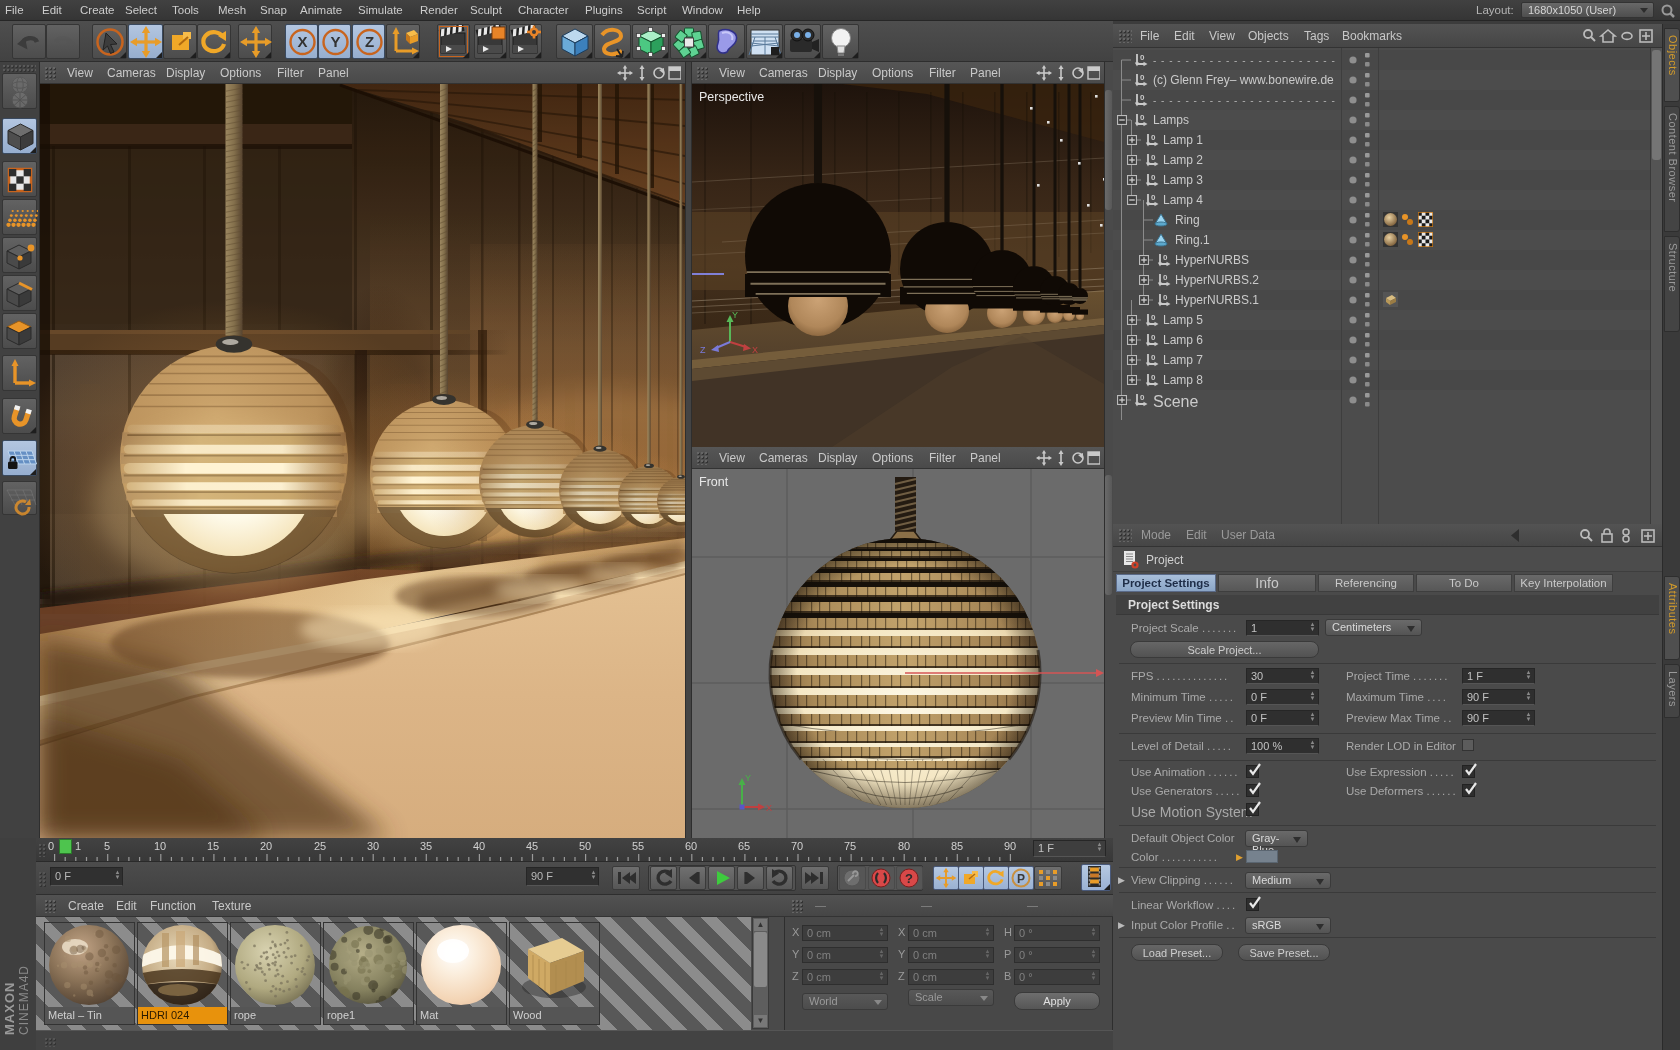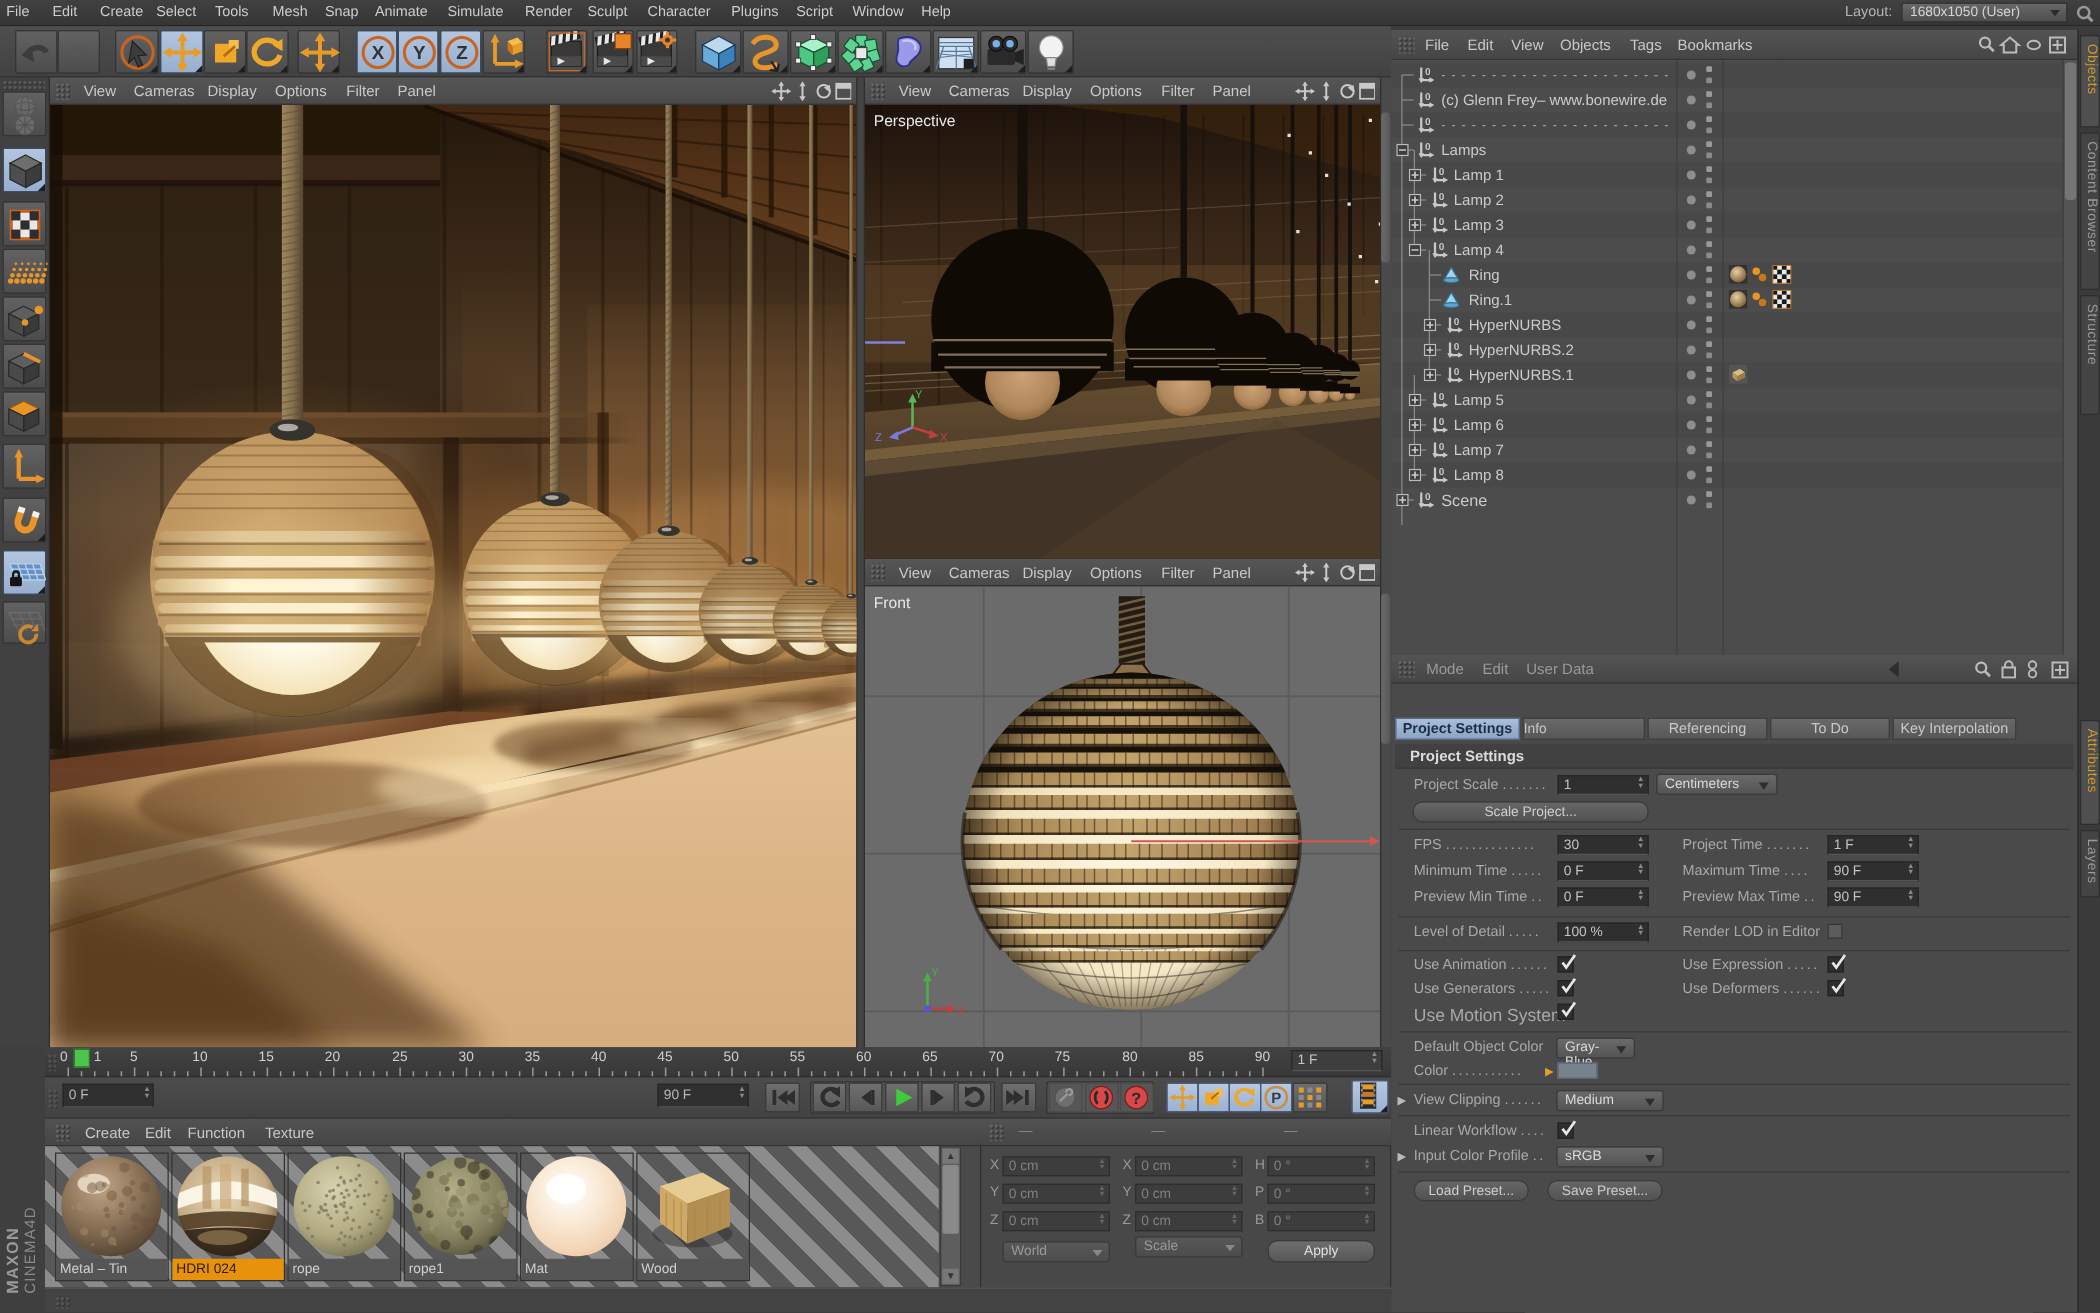--- a/index.html
+++ b/index.html
@@ -2730,21 +2730,21 @@
           <rect x="0.5" y="0.5" width="8" height="8" fill="#3e3e3e" stroke="#bbb"></rect>
           <line x1="2" y1="4.5" x2="7" y2="4.5" stroke="#ccc" stroke-width="1.2"></line>
           <line x1="4.5" y1="2" x2="4.5" y2="7" stroke="#ccc" stroke-width="1.2"></line>
         </svg>
         <svg class="abs" style="left:19px;top:344px" width="16" height="16" viewBox="0 0 16 16">
           <path d="M5 2 V12 H13" fill="none" stroke="#c9c9c9" stroke-width="1.8"></path>
           <path d="M5 14.5 L2.8 10.5 L7.2 10.5Z" fill="#c9c9c9"></path>
           <path d="M15.5 12 L11.5 9.8 L11.5 14.2Z" fill="#c9c9c9"></path>
           <text x="8" y="8" font-size="8" fill="#c9c9c9" font-weight="bold">0</text>
         </svg>
-        <span class="abs" style="left:40px;top:345px;color:#cbcbcb;font-size:13px;white-space:nowrap">Scene</span>
+        <span class="abs" style="left:40px;top:345px;color:#cbcbcb;font-size:16px;white-space:nowrap">Scene</span>
         <svg class="abs" style="left:234px;top:342px" width="30" height="20">
           <circle cx="6" cy="10" r="3.6" fill="#8e8e8e"></circle>
           <rect x="18" y="3" width="4.6" height="4.6" rx="1" fill="#9a9a9a"></rect>
           <rect x="18" y="12" width="4.6" height="4.6" rx="1" fill="#8a8a8a"></rect>
         </svg>
       </div>
     </div>
     <div class="abs" style="left:1113px;top:524px;width:549px;height:526px;background:#4a4a4a">
       <div class="abs" style="left:0;top:0;width:549px;height:23px;background:linear-gradient(#535353,#464646);border-bottom:1px solid #333">
         <div class="abs" style="left:5px;top:4px;width:14px;height:14px;background-image:radial-gradient(circle at 2px 2px,#666 1px,transparent 1.3px),radial-gradient(circle at 2px 2px,#333 1px,transparent 1.3px);background-size:4px 4px;background-position:0 0,1px 1px"></div>
@@ -2765,23 +2765,37 @@
             <circle cx="5" cy="4" r="3"></circle>
             <circle cx="5" cy="11" r="3"></circle>
           </g>
           <g transform="translate(132 0)">
             <rect x="1" y="2" width="12" height="12" fill="none" stroke="#bbb" stroke-width="1.6"></rect>
             <line x1="7" y1="4" x2="7" y2="12" stroke="#bbb" stroke-width="1.6"></line>
             <line x1="3" y1="8" x2="11" y2="8" stroke="#bbb" stroke-width="1.6"></line>
           </g>
         </svg>
       </div>
+      <div class="abs" style="left:0;top:23px;width:549px;height:25px;background:#4c4c4c;border-bottom:1px solid #3e3e3e">
+        <svg class="abs" style="left:8px;top:3px" width="20" height="20" viewBox="0 0 20 20">
+          <rect x="3" y="1" width="11" height="14" fill="#e8e8e8"></rect>
+          <g stroke="#888" stroke-width="1">
+            <line x1="5" y1="4" x2="12" y2="4"></line>
+            <line x1="5" y1="6.5" x2="12" y2="6.5"></line>
+            <line x1="5" y1="9" x2="12" y2="9"></line>
+            <line x1="5" y1="11.5" x2="12" y2="11.5"></line>
+          </g>
+          <circle cx="14" cy="15" r="3.6" fill="#d04028"></circle>
+          <circle cx="14" cy="15" r="1.4" fill="#4c4c4c"></circle>
+        </svg>
+        <span class="abs" style="left:33px;top:6px;font-size:12px;color:#d0d0d0">Project</span>
+      </div>
       <div class="abs" style="left:0;top:48px;width:549px;height:21px;background:#4a4a4a">
         <div class="abs" style="left:3px;top:2px;width:100px;height:18px;background:linear-gradient(#a9bfda,#8aa5c6);color:#1e2d47;font-weight:bold;border:1px solid #5a6a88;font-size:11.5px;text-align:center;line-height:17px;white-space:nowrap;overflow:hidden">Project Settings</div>
-        <div class="abs" style="left:105px;top:2px;width:98px;height:18px;background:linear-gradient(#696969,#575757);color:#c9c9c9;border:1px solid #3e3e3e;font-size:11px;line-height:17px;white-space:nowrap;overflow:hidden">Info</div>
+        <div class="abs" style="left:105px;top:2px;width:98px;height:18px;background:linear-gradient(#696969,#575757);color:#c9c9c9;border:1px solid #3e3e3e;font-size:14px;text-align:center;line-height:17px;white-space:nowrap;overflow:hidden">Info</div>
         <div class="abs" style="left:205px;top:2px;width:96px;height:18px;background:linear-gradient(#696969,#575757);color:#c9c9c9;border:1px solid #3e3e3e;font-size:11.5px;text-align:center;line-height:17px;white-space:nowrap;overflow:hidden">Referencing</div>
         <div class="abs" style="left:303px;top:2px;width:96px;height:18px;background:linear-gradient(#696969,#575757);color:#c9c9c9;border:1px solid #3e3e3e;font-size:11.5px;text-align:center;line-height:17px;white-space:nowrap;overflow:hidden">To Do</div>
         <div class="abs" style="left:401px;top:2px;width:99px;height:18px;background:linear-gradient(#696969,#575757);color:#c9c9c9;border:1px solid #3e3e3e;font-size:11.5px;text-align:center;line-height:17px;white-space:nowrap;overflow:hidden">Key Interpolation</div>
       </div>
       <div class="abs" style="left:3px;top:71px;width:543px;height:20px;background:#414141;border-bottom:1px solid #383838">
         <span class="abs" style="left:12px;top:3px;font-size:12px;font-weight:bold;color:#dcdcdc">Project Settings</span>
       </div>
       <span class="abs" style="left:18px;top:98px;font-size:11.5px;color:#a9a9a9;white-space:nowrap">Project Scale <span style="letter-spacing:2px">.......</span></span>
       <div class="fld" style="left:133px;top:96px;width:73px;height:16px;background:#2f2f2f;color:#c3c3c3">1</div>
       <div class="abs" style="left:196px;top:98px;width:7px;height:12px;font-size:6px;line-height:5px;color:#8a8a8a;text-align:center">▲<br>▼</div>

